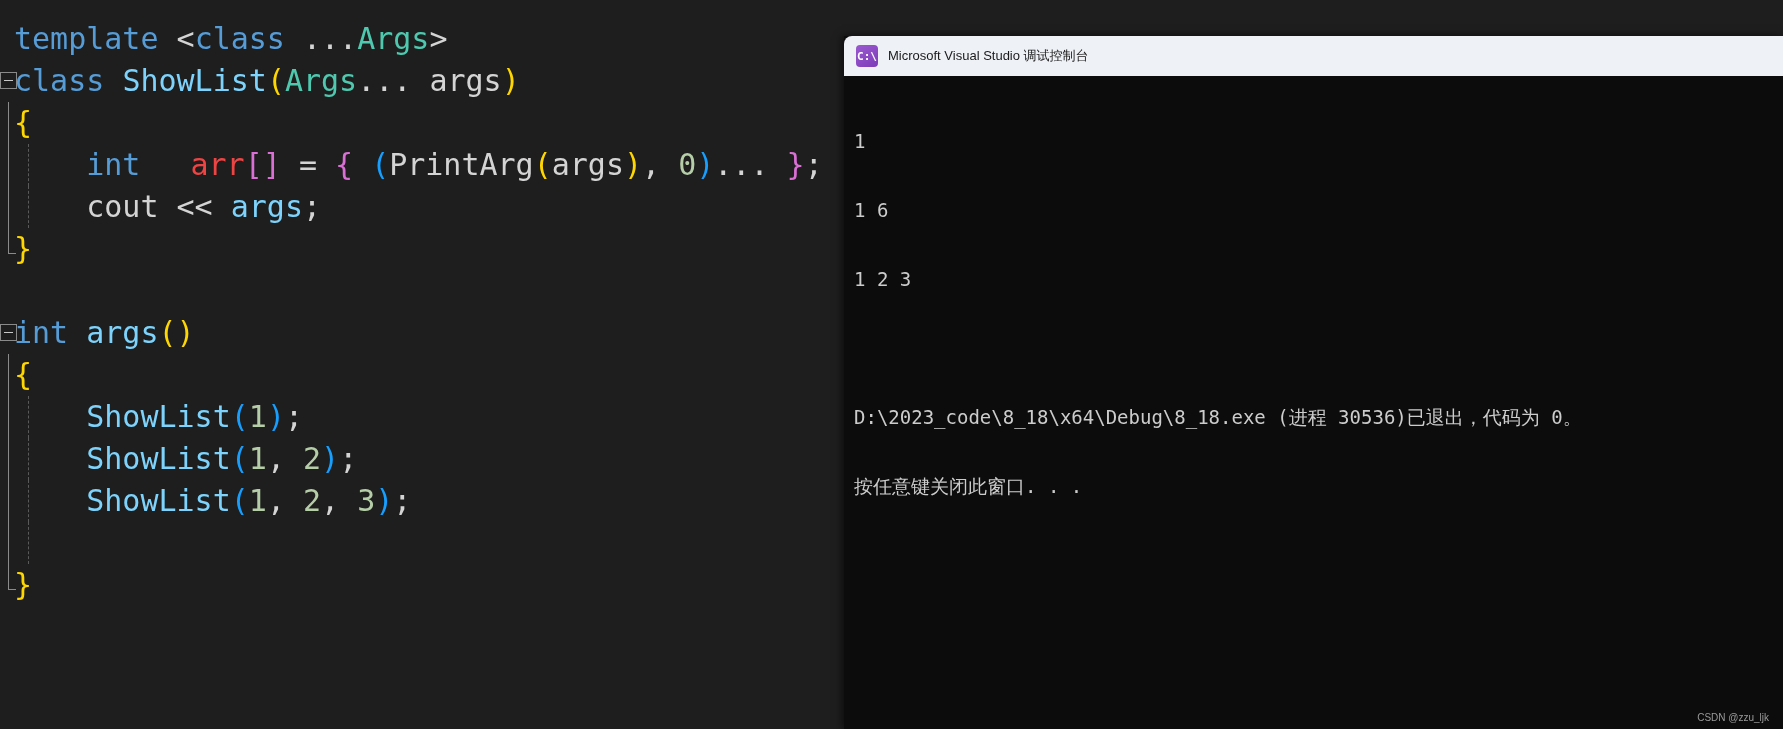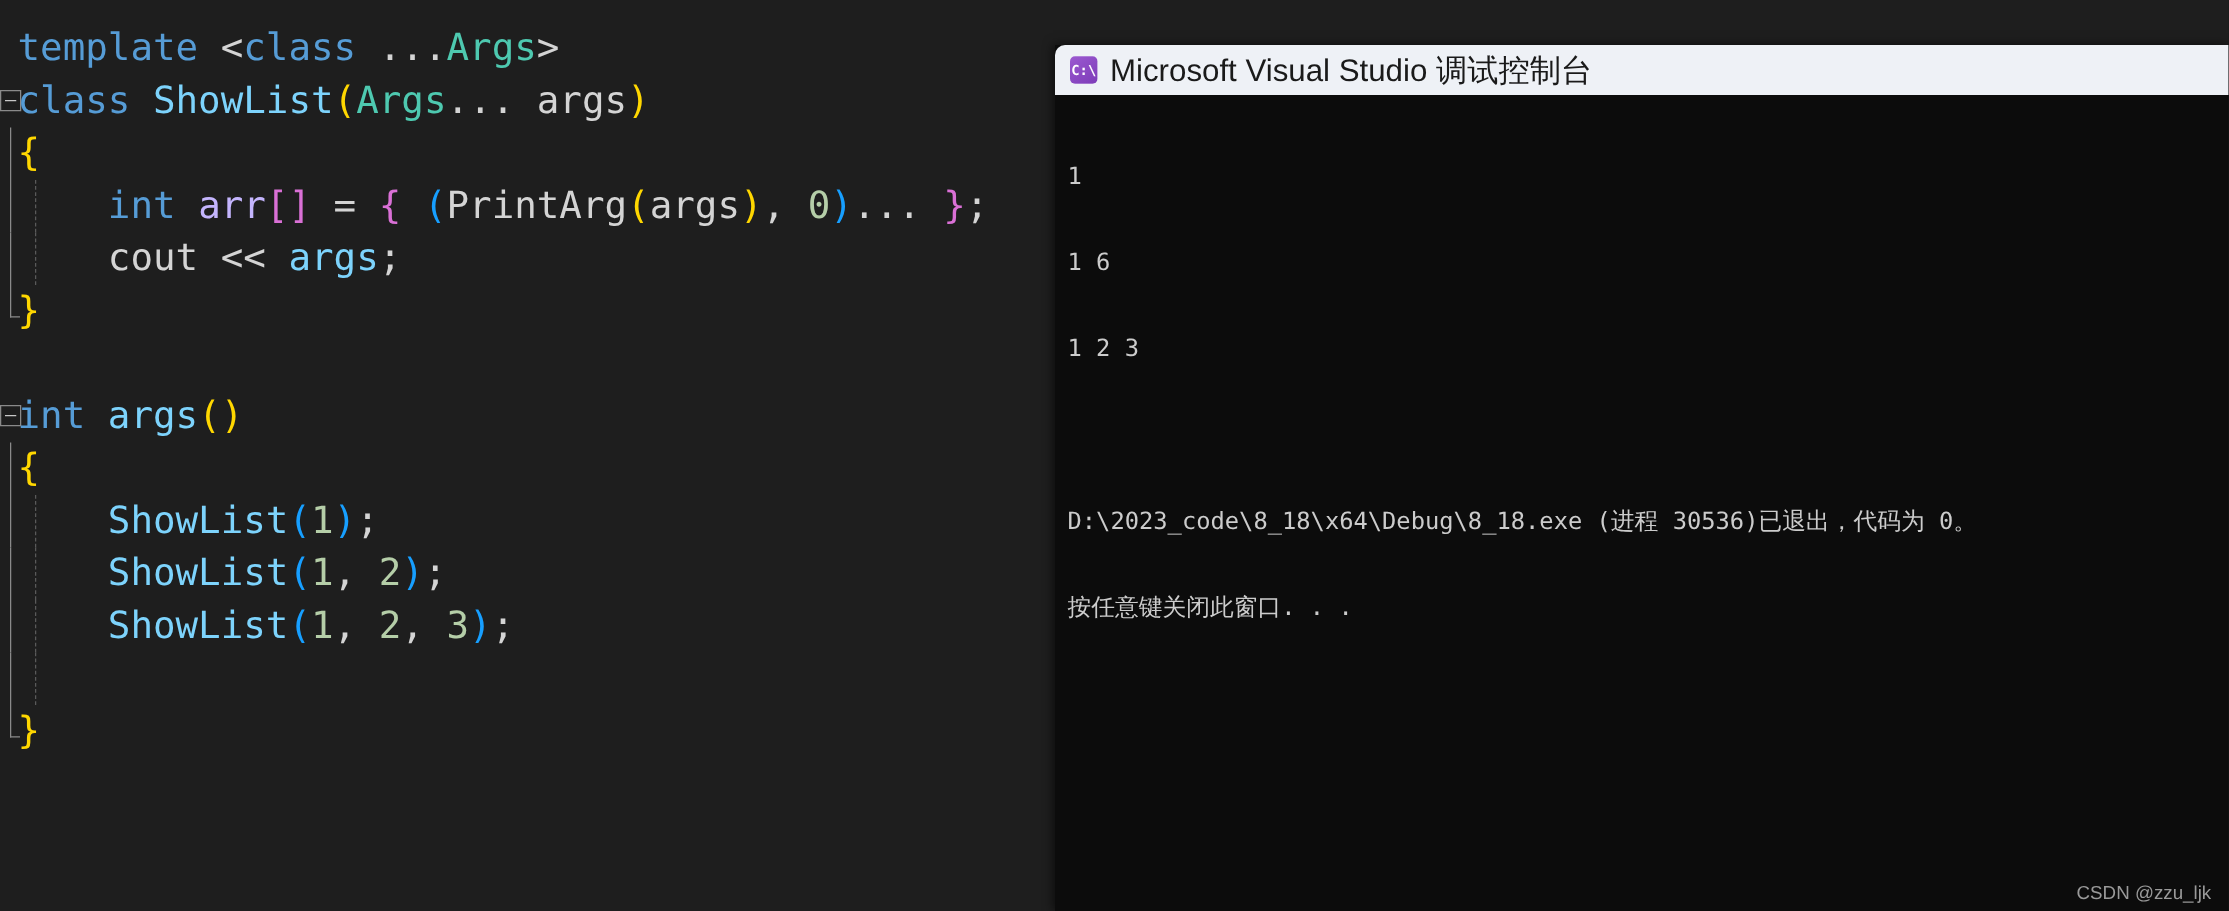--- a/index.html
+++ b/index.html
@@ -101,21 +101,21 @@
     height: 42px;
     border-left: 1px dashed #5a5a5a;
   }
 
   
   .tok-kw      { color: #569cd6; }
   .tok-ctrl    { color: #c586c0; }
   .tok-type    { color: #4ec9b0; }
   .tok-fn      { color: #7dd3fc; }
   .tok-num     { color: #b5cea8; }
-  .tok-var     { color: #c4b5fd; }
+  .tok-var     { color: #ef4444; margin-left: 32px; }
   .tok-plain   { color: #d4d4d4; }
   .tok-punct   { color: #d4d4d4; }
   .tok-paren1  { color: #ffd700; }
   .tok-paren2  { color: #da70d6; }
   .tok-paren3  { color: #179fff; }
   .tok-op      { color: #d4d4d4; }
 
   
   #console-window {
     position: absolute;
@@ -151,21 +151,21 @@
     font-size: 11px;
     font-weight: bold;
     color: #ffffff;
     line-height: 1;
     flex: none;
     margin-right: 10px;
   }
 
   #console-title-text {
     font-family: "Liberation Sans", sans-serif;
-    font-size: 25px;
+    font-size: 13px;
     color: #1a1a1a;
     white-space: nowrap;
   }
 
   #console-body {
     padding: 8px 0 0 10px;
     font-family: "DejaVu Sans Mono", monospace;
     font-size: 19px;
     line-height: 23px;
     color: #cccccc;
@@ -173,21 +173,21 @@
   }
   .console-line { white-space: pre; }
   .console-spacer { height: 23px; }
 
   
   #watermark {
     position: absolute;
     right: 14px;
     bottom: 6px;
     font-family: "Liberation Sans", sans-serif;
-    font-size: 15px;
+    font-size: 10px;
     color: #9a9a9a;
     z-index: 20;
   }
 </style>
 </head>
 <body>
 
 <div id="editor-pane">
 
   <div class="code-area">

